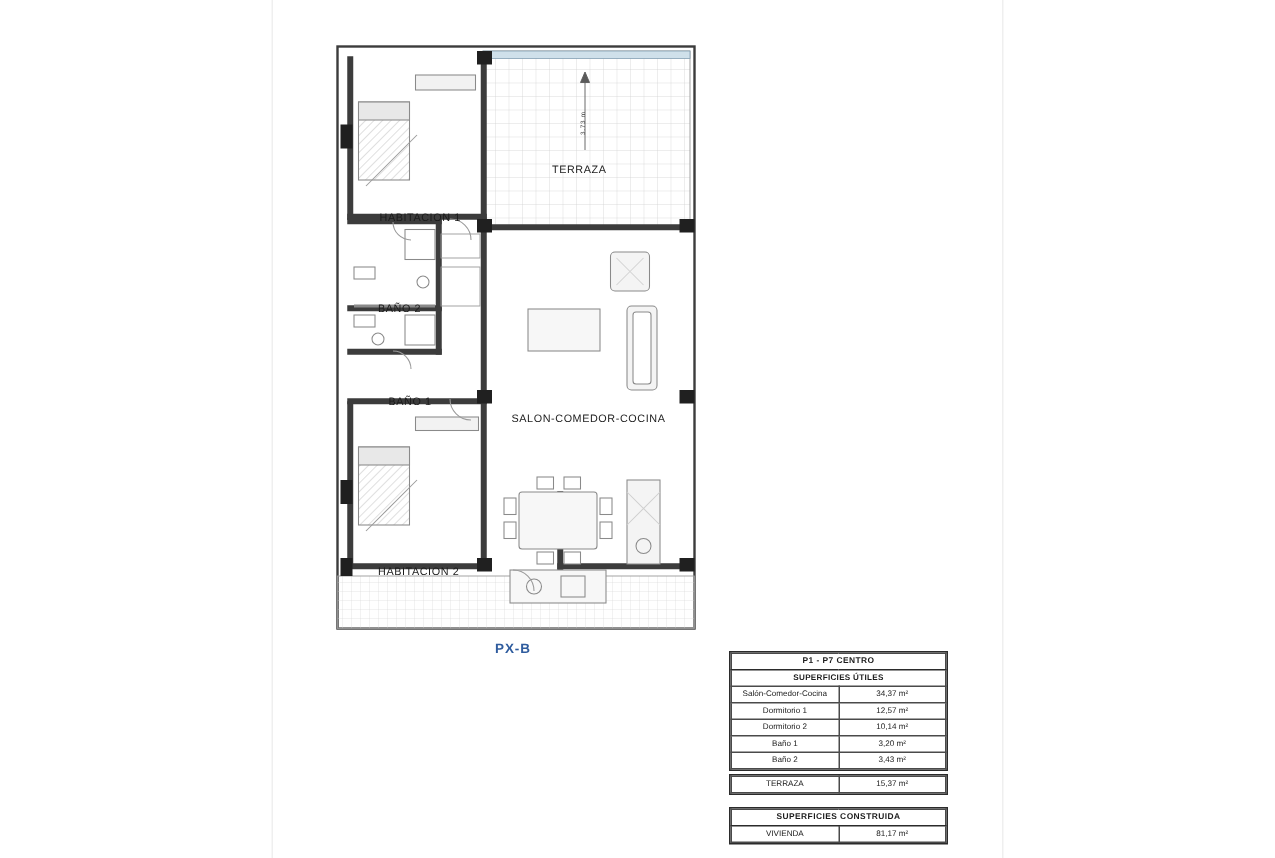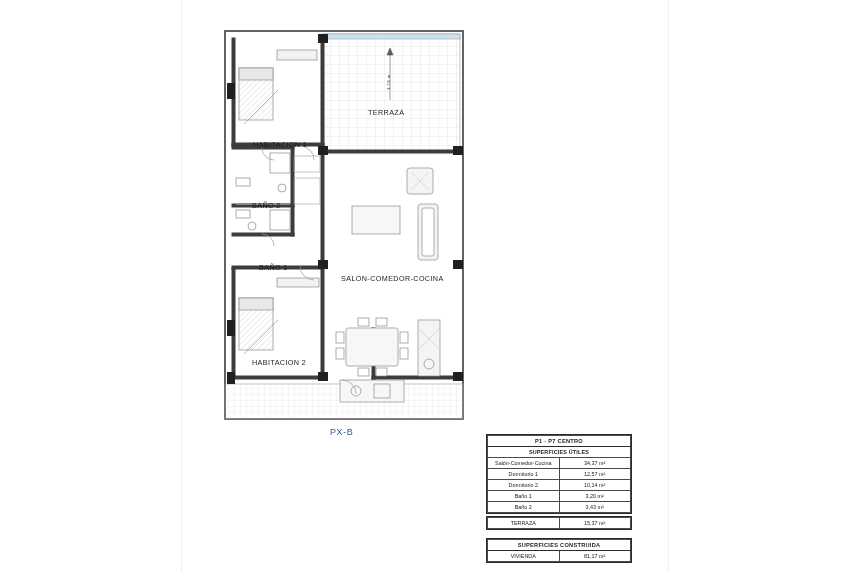--- a/index.html
+++ b/index.html
@@ -54,21 +54,21 @@
     font-size: 4.2px;
     color: #3a3a3a;
     letter-spacing: .5px;
     white-space: nowrap;
     transform-origin: left top;
     transform: rotate(-90deg);
   }
   .plan-tag {
     position: absolute;
     font-size: 9px;
-    font-weight: normal;
+    font-weight: bold;
     color: #2f5c9e;
     letter-spacing: 0.6px;
   }
 
   
   .tbl {
     position: absolute;
     border: 1px solid #2b2b2b;
     background: #ffffff;
     box-sizing: border-box;
@@ -260,21 +260,21 @@
     <div class="room-label" style="left:146px; top:80px;">TERRAZA</div>
 
     <div class="vert-label" style="left:164px; top:62px;">3.73 m</div>
 
     <div class="room-label" style="left:30px; top:173px;">BAÑO 2</div>
 
     <div class="room-label" style="left:37px; top:235px;">BAÑO 1</div>
 
     <div class="room-label" style="left:119px; top:246px;">SALON-COMEDOR-COCINA</div>
 
-    <div class="room-label" style="left:30px; top:330px;text-align:center;">HABITACION 2</div>
+    <div class="room-label" style="left:30px; top:348px;text-align:center;">HABITACION 2</div>
 
     <div class="plan-tag" style="left:108px; top:399px;">PX-B</div>
   </div>
 
   <div class="tbl" id="table-main">
     <table>
       <tbody>
         <tr class="hdr">
           <td colspan="2">P1 - P7 CENTRO</td>
         </tr>

